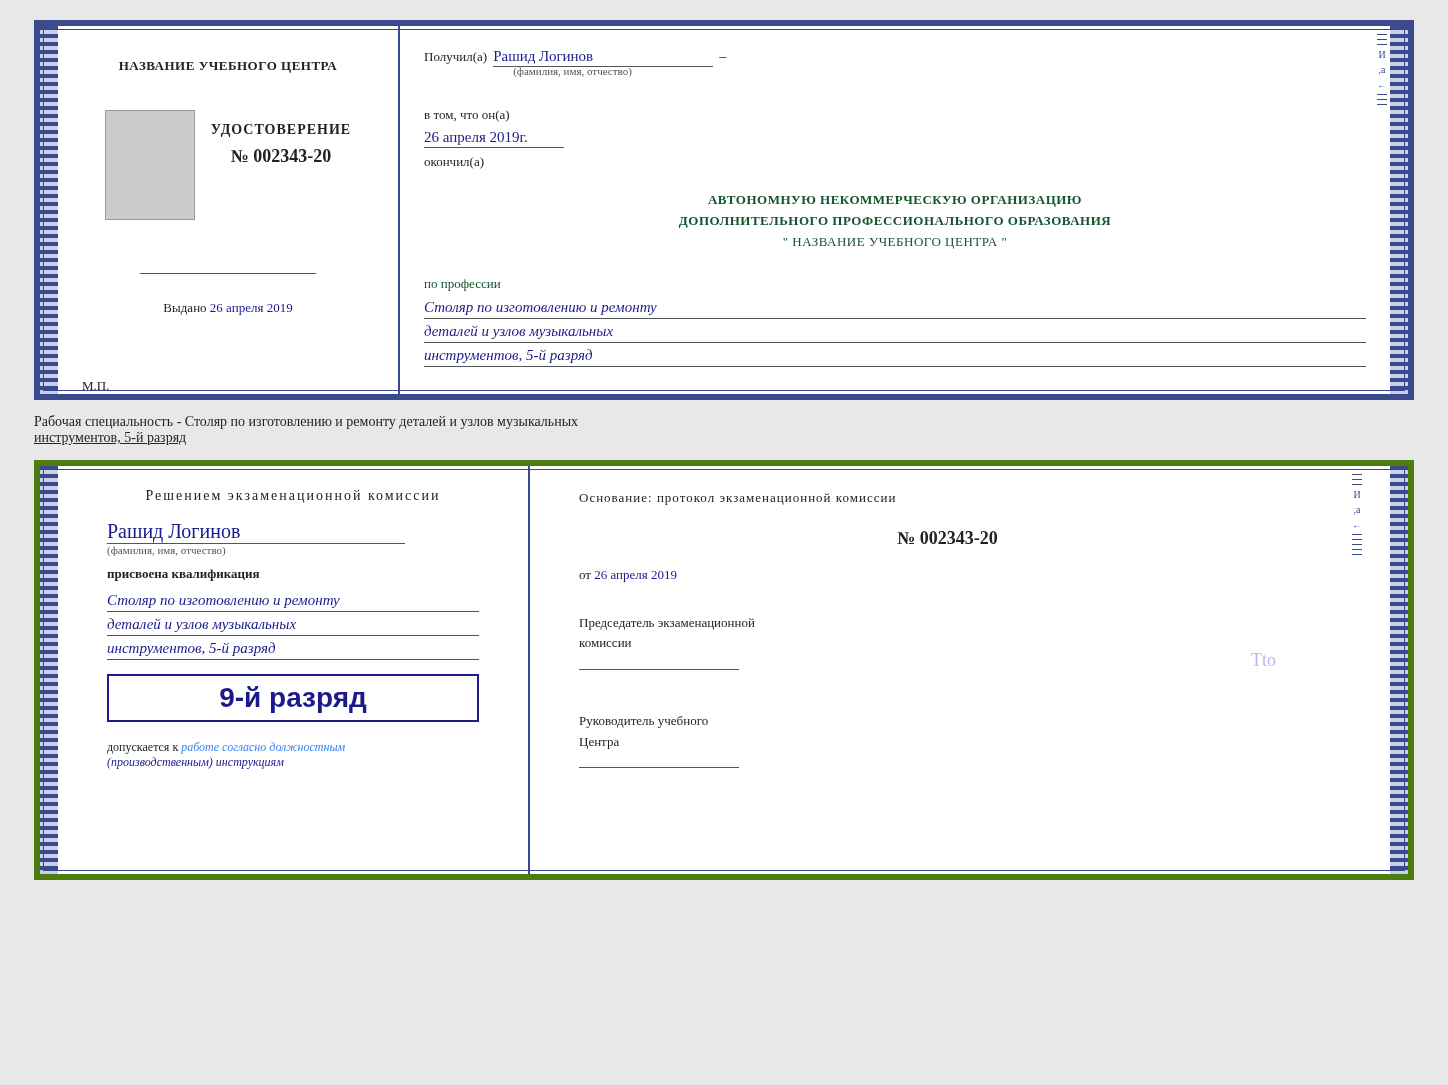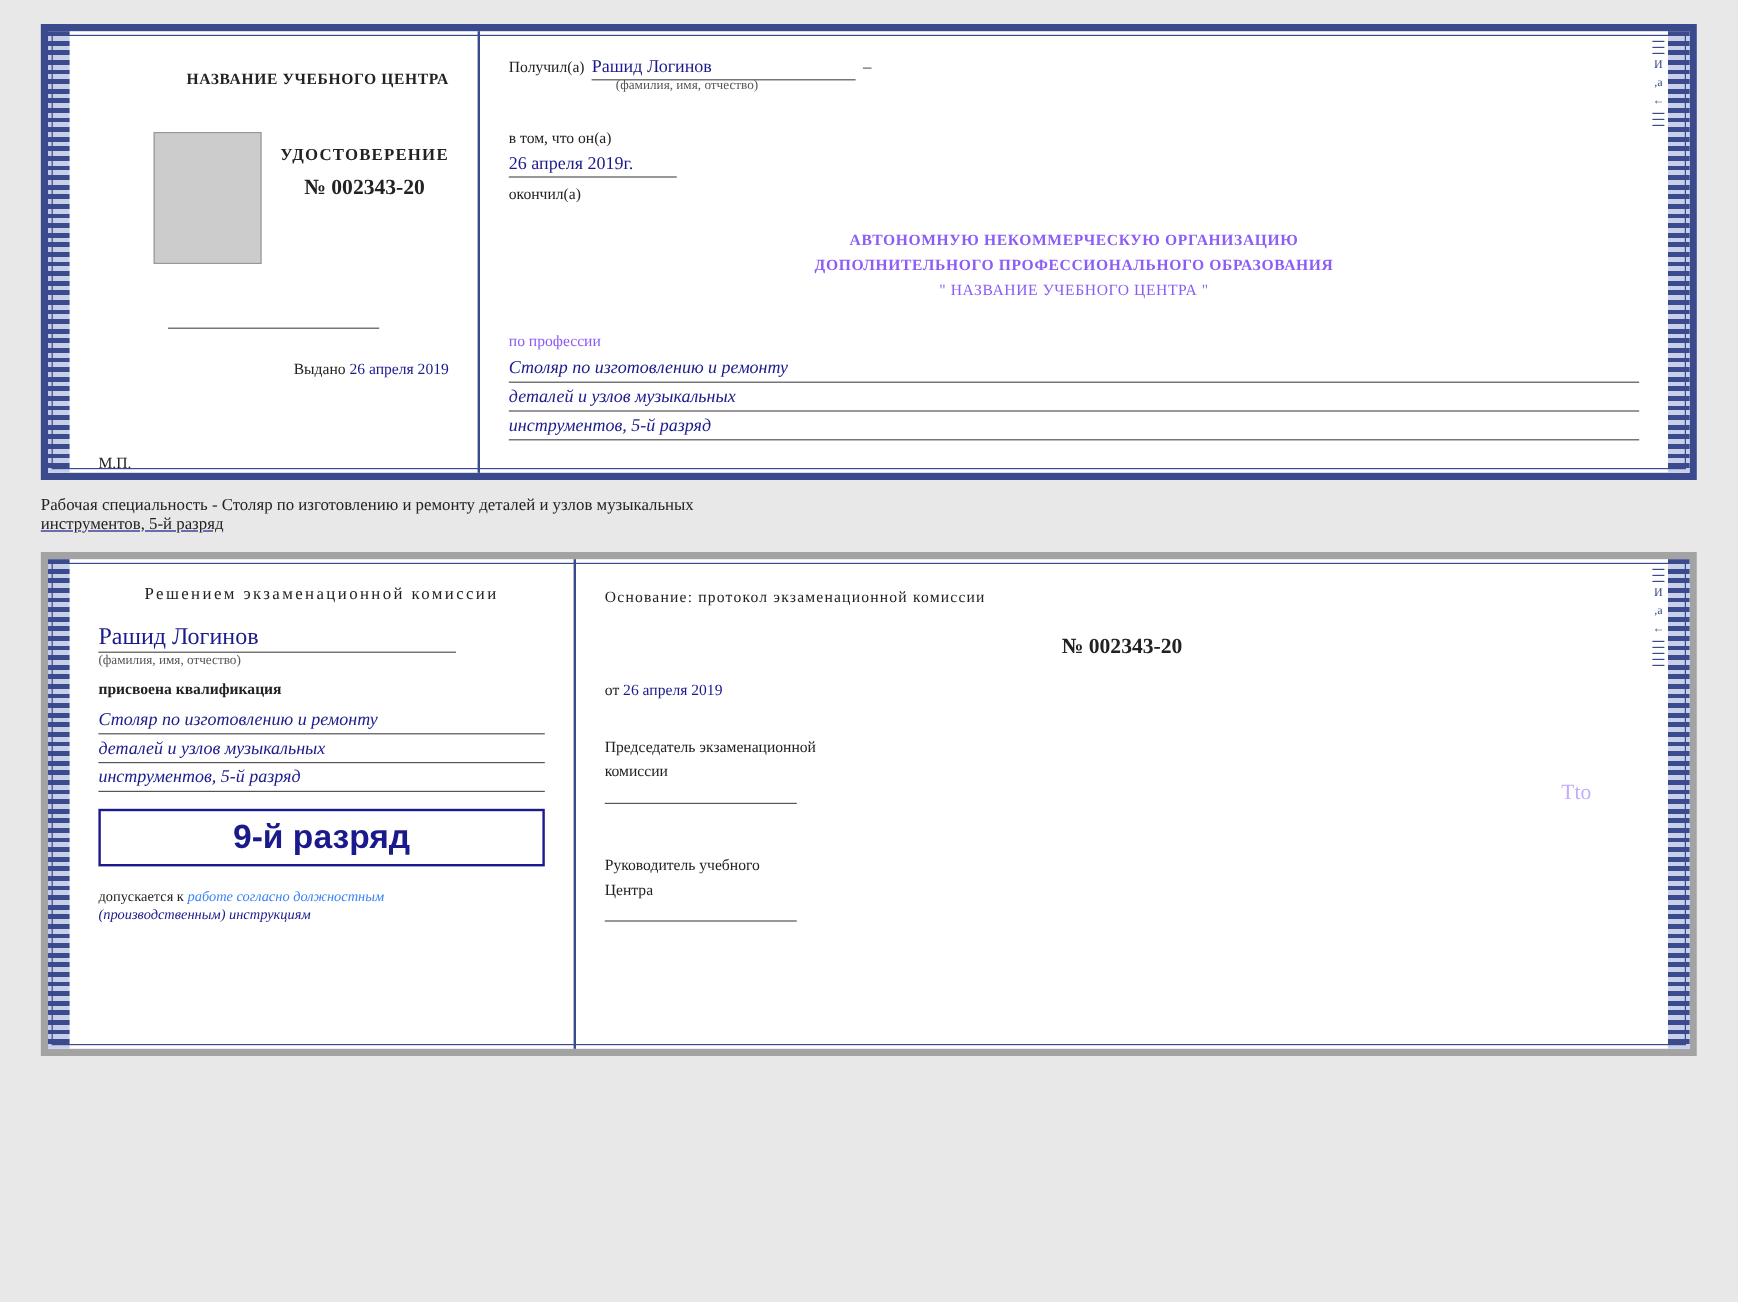--- a/index.html
+++ b/index.html
@@ -59,21 +59,21 @@
 
     .cert-panel-divider {
       width: 2px;
       background: #3a4a8c;
     }
 
     
     .left-panel {
       display: flex;
       flex-direction: column;
-      align-items: flex-end;
+      align-items: center;
       gap: 16px;
     }
 
     .center-title {
       font-size: 13px;
       font-weight: bold;
       text-align: center;
       letter-spacing: 0.5px;
       color: #222;
       margin-top: 10px;
@@ -147,21 +147,21 @@
     .sub-label {
       font-size: 11px;
       color: #555;
       text-align: center;
       display: block;
       margin-top: -2px;
     }
 
     .block-text {
       font-size: 13px;
-      color: #8b5cf6;
+      color: #14532d;
       line-height: 1.6;
       font-family: Liberation Serif, serif;
     }
 
     .profession-lines {
       display: flex;
       flex-direction: column;
       gap: 4px;
       font-style: italic;
     }
@@ -205,24 +205,25 @@
     }
 
     .specialty-label span.underline {
       text-decoration: underline;
       text-decoration-color: #1a1a8c;
     }
 
     
     .cert-bottom {
       display: flex;
-      border: 6px solid #a3a3a3;
+      border: 6px solid #4d7c0f;
       background: #fff;
       min-height: 420px;
       position: relative;
+      gap: 25px;
     }
 
     .cert-bottom::before {
       content: '';
       position: absolute;
       inset: 3px;
       border: 1px solid #3a4a8c;
       pointer-events: none;
     }
 

